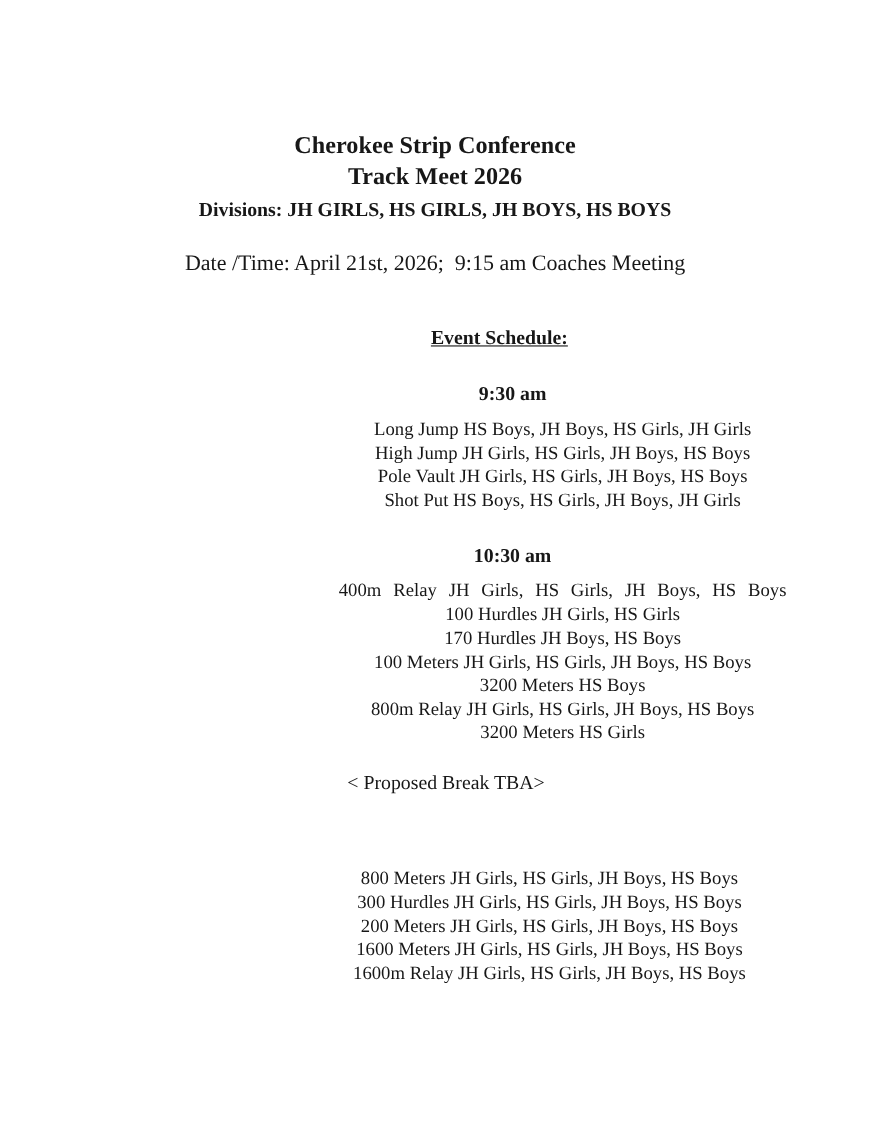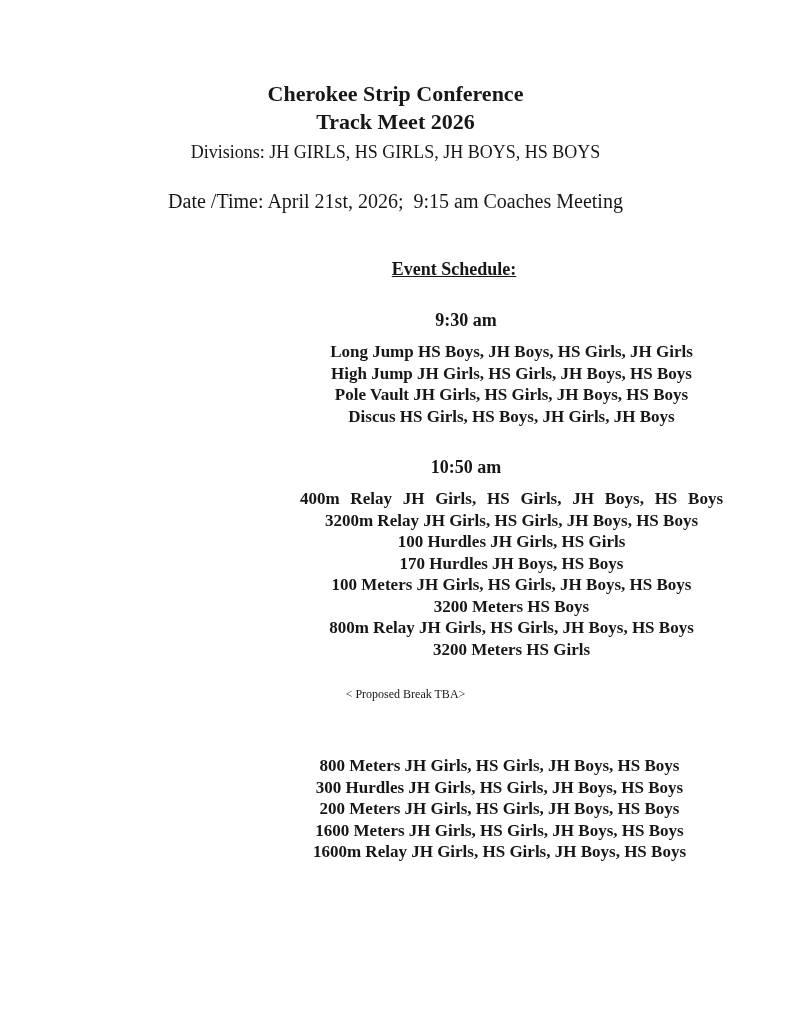--- a/index.html
+++ b/index.html
@@ -11,34 +11,35 @@
     position: relative;
     width: 791px;
     height: 1024px;
     margin: 0 auto;
     background: #ffffff;
     font-family: "Liberation Serif", serif;
     color: #171717;
     overflow: hidden;
   }
   .header {
-    padding-top: 80px;
+    padding-top: 118px;
     text-align: center;
   }
   .title-line {
     font-size: 22px;
     font-weight: bold;
     line-height: 28px;
     white-space: pre-wrap;
   }
   .divisions-line {
     font-size: 18px;
     line-height: 22px;
     margin-top: 5px;
     white-space: pre-wrap;
+    font-weight: bold;
   }
   .datetime-line {
     font-size: 20px;
     line-height: 22px;
     margin-top: 27px;
     white-space: pre-wrap;
   }
   .body-left {
     margin-left: 117px;
     text-align: center;
@@ -56,38 +57,38 @@
   .session-time {
     font-size: 18px;
     font-weight: bold;
   }
   .events {
     margin-left: 91px;
     margin-top: 10px;
   }
   .event-line {
     font-size: 17px;
-    font-weight: bold;
+    font-weight: normal;
     line-height: 21.5px;
     white-space: pre-wrap;
   }
   
   .session-1030 .events .event-line:first-child {
     word-spacing: 6.5px;
   }
   .break-note {
     margin-top: 23px;
     text-align: center;
-    font-size: 12px;
+    font-size: 18px;
     line-height: 22px;
     padding-left: 20px;
     white-space: pre-wrap;
   }
   .final-events {
-    margin-top: 50px;
+    margin-top: 66px;
   }
 </style>
 </head>
 <body>
 
 <div class="page">
 
   <div class="header">
     <div class="title-line">Cherokee Strip Conference</div>
     <div class="title-line">Track Meet 2026</div>
@@ -98,29 +99,28 @@
   <div class="body-left">
 
     <div class="schedule-heading">Event Schedule:</div>
 
     <div class="session session-930">
       <div class="session-time">9:30 am</div>
       <div class="events">
         <div class="event-line">Long Jump HS Boys, JH Boys, HS Girls, JH Girls</div>
         <div class="event-line">High Jump JH Girls, HS Girls, JH Boys, HS Boys</div>
         <div class="event-line">Pole Vault JH Girls, HS Girls, JH Boys, HS Boys</div>
-        <div class="event-line">Discus HS Girls, HS Boys, JH Girls, JH Boys</div>
+        <div class="event-line">Shot Put HS Boys, HS Girls, JH Boys, JH Girls</div>
       </div>
     </div>
 
     <div class="session session-1030">
-      <div class="session-time">10:50 am</div>
+      <div class="session-time">10:30 am</div>
       <div class="events">
         <div class="event-line">400m Relay JH Girls, HS Girls, JH Boys, HS Boys</div>
-        <div class="event-line">3200m Relay JH Girls, HS Girls, JH Boys, HS Boys</div>
         <div class="event-line">100 Hurdles JH Girls, HS Girls</div>
         <div class="event-line">170 Hurdles JH Boys, HS Boys</div>
         <div class="event-line">100 Meters JH Girls, HS Girls, JH Boys, HS Boys</div>
         <div class="event-line">3200 Meters HS Boys</div>
         <div class="event-line">800m Relay JH Girls, HS Girls, JH Boys, HS Boys</div>
         <div class="event-line">3200 Meters HS Girls</div>
       </div>
     </div>
 
   </div>

